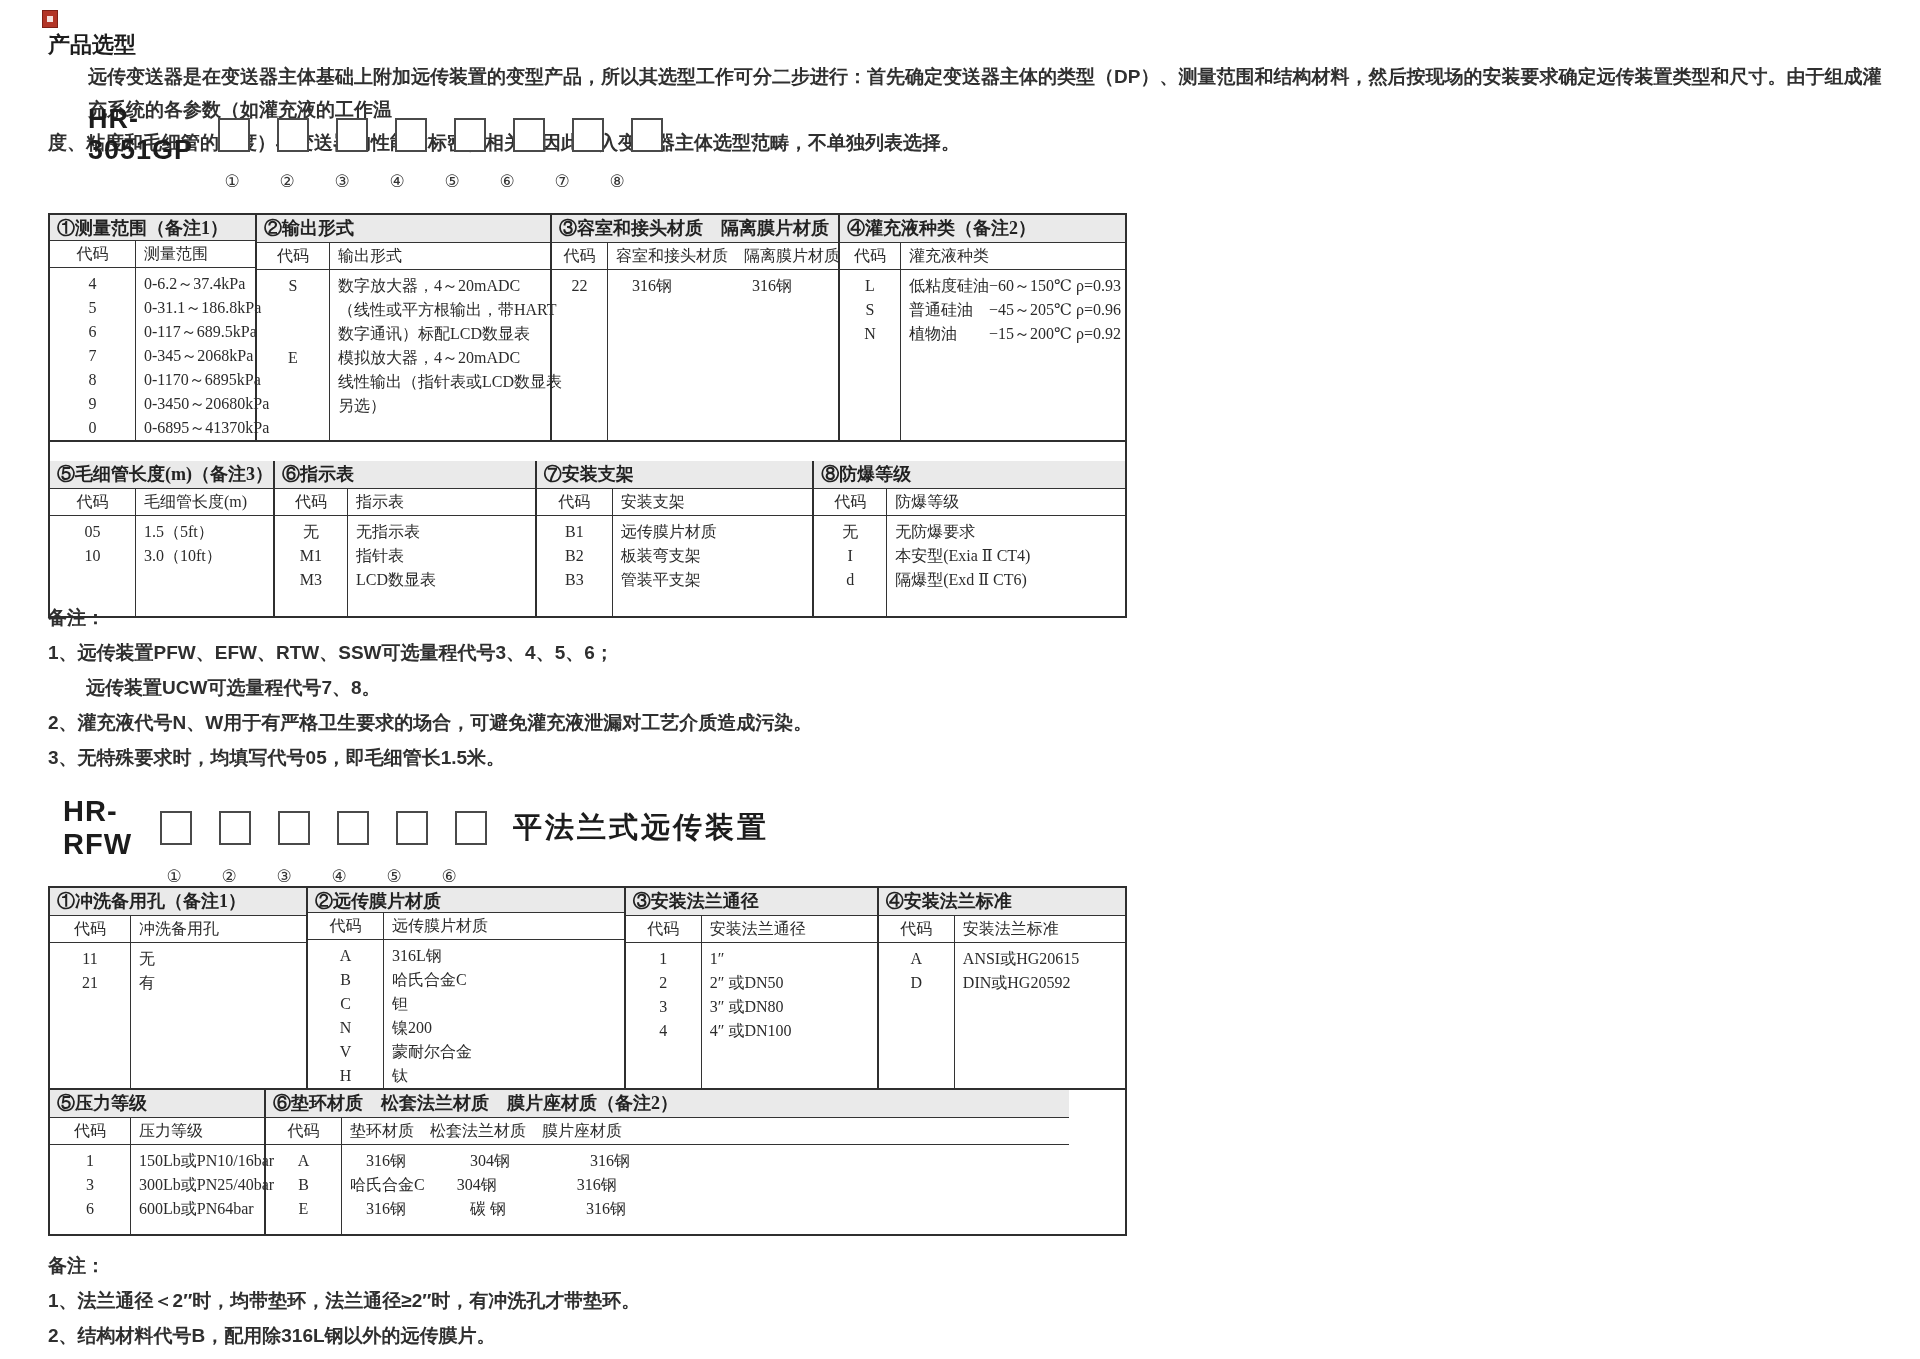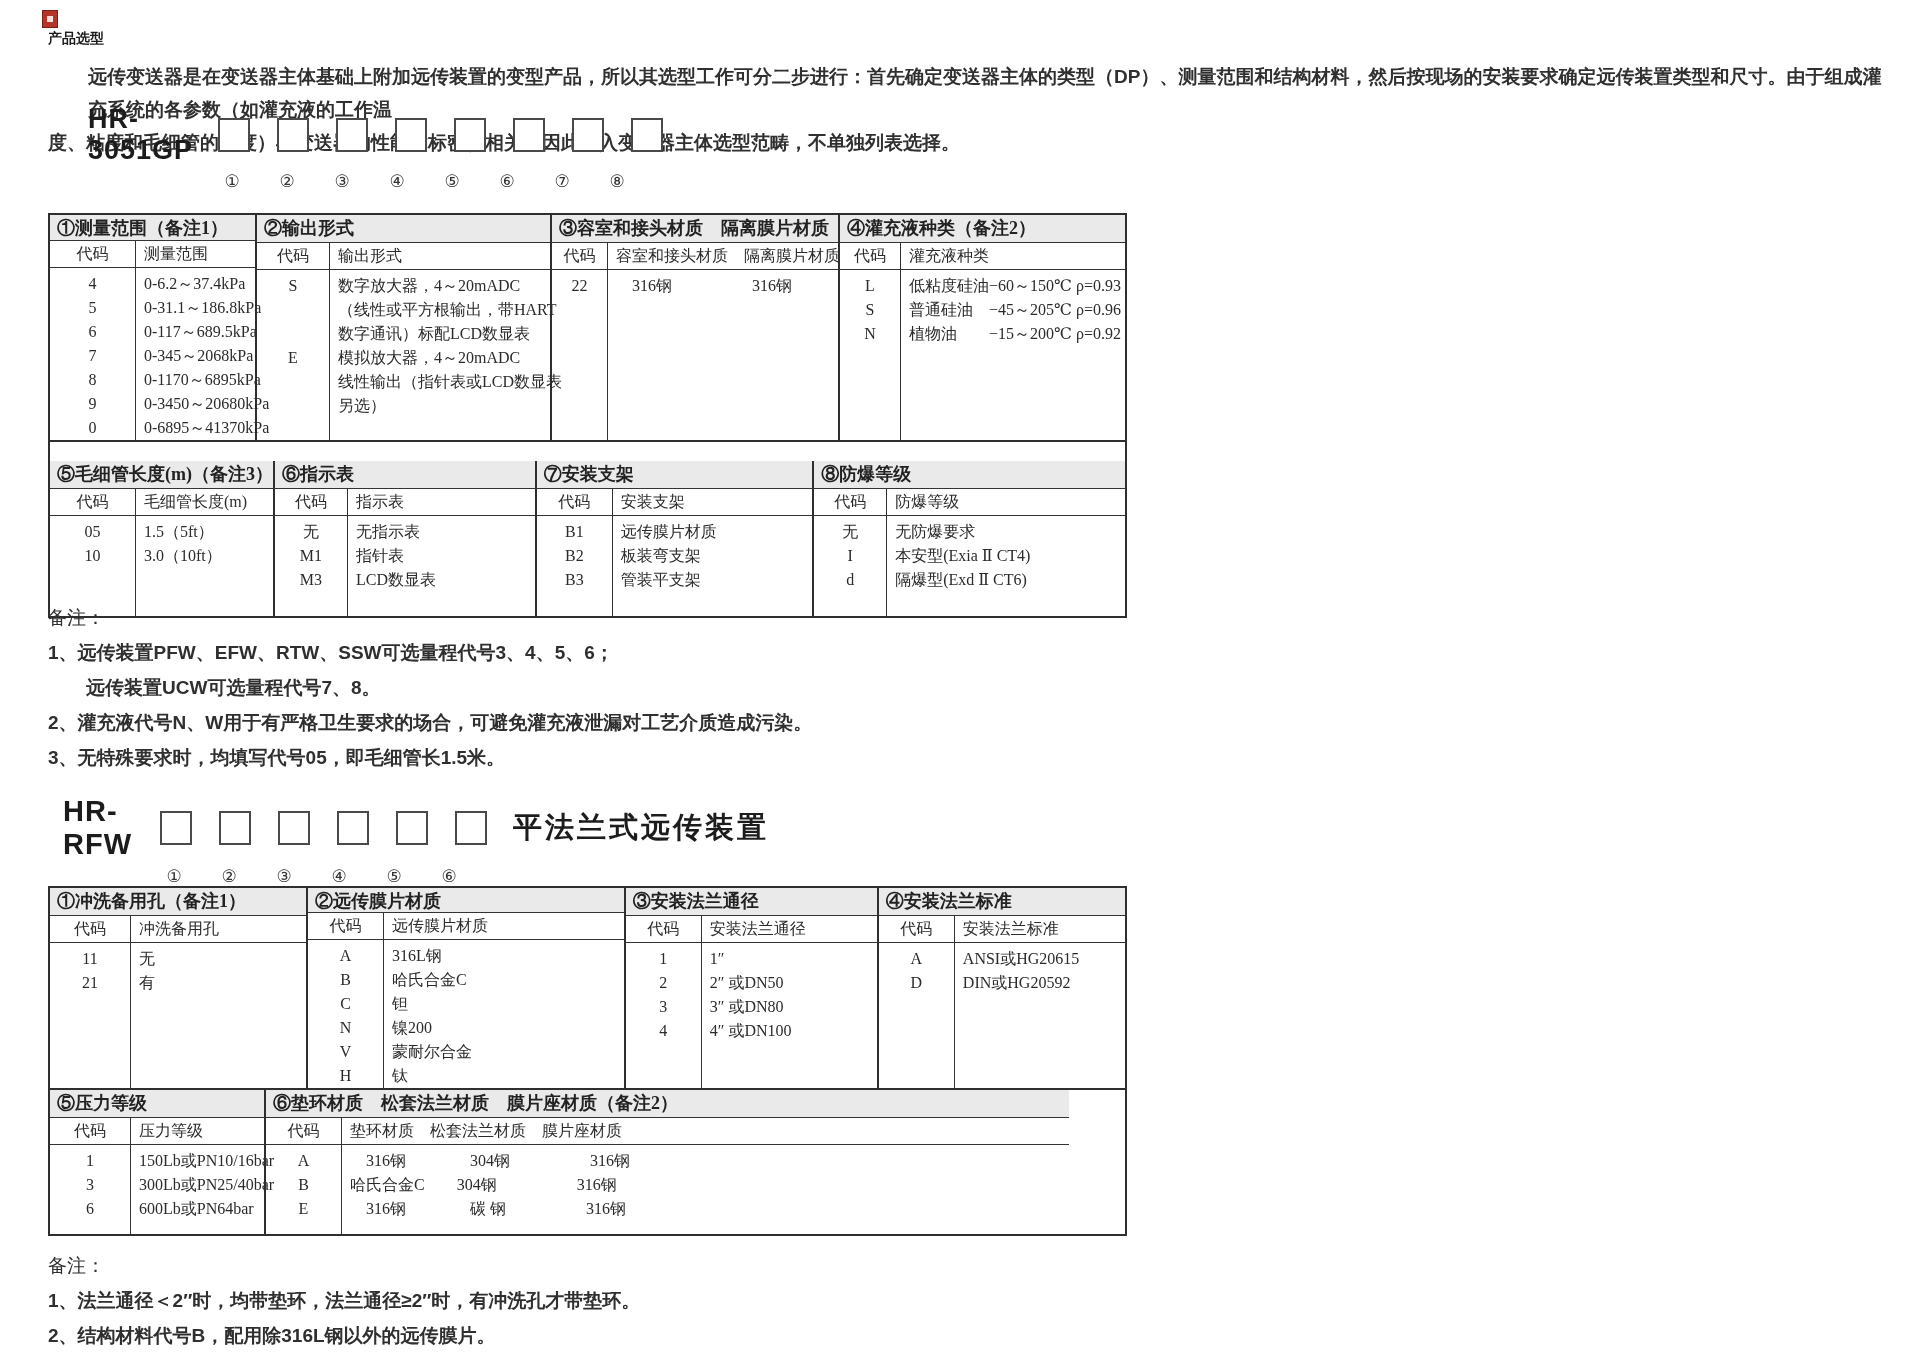--- a/index.html
+++ b/index.html
@@ -4,21 +4,21 @@
 <style>
   html,body{margin:0;padding:0;background:#f4f4f4;}
   .page{position:relative;width:1920px;height:1359px;background:#ffffff;
         font-family:"Liberation Serif","DejaVu Serif",serif;color:#2b2b2b;overflow:hidden;}
 
   
   .red-icon{position:absolute;left:42px;top:10px;width:14px;height:16px;background:#b23527;border:1px solid #7e1f16;}
   .red-icon::after{content:"";position:absolute;left:4px;top:5px;width:6px;height:6px;background:rgba(255,255,255,.85);}
 
   .page-title{position:absolute;left:48px;top:30px;font-family:"Liberation Sans","DejaVu Sans",sans-serif;
-              font-size:14px;font-weight:700;color:#1d1d1d;}
+              font-size:22px;font-weight:700;color:#1d1d1d;}
 
   .intro{position:absolute;left:48px;top:60px;width:1840px;
          font-family:"Liberation Sans","DejaVu Sans",sans-serif;font-size:19px;font-weight:600;
          color:#303030;line-height:33px;}
   .intro .l1{padding-left:40px;}
 
   
   .model-block{position:absolute;font-family:"Liberation Sans","DejaVu Sans",sans-serif;}
   #model1{left:88px;top:104px;}
   #model2{left:63px;top:795px;}
@@ -54,21 +54,21 @@
   .sec-body{flex:1;padding-top:4px;font-size:16px;}
   .trow{display:flex;line-height:24px;white-space:nowrap;}
   .ccell{width:var(--cw,80px);text-align:center;flex:none;}
   .vcell{padding-left:9px;}
 
   
   .notes{position:absolute;left:48px;font-family:"Liberation Sans","DejaVu Sans",sans-serif;
          font-size:19px;font-weight:600;color:#2f2f2f;line-height:35px;}
   #notes1{top:600px;}
   #notes2{top:1248px;}
-  .notes-label{font-weight:400;}
+  .notes-label{font-weight:700;}
   .note-line.indent{padding-left:38px;}
 </style>
 </head>
 <body>
 
 <div class="page">
 
   <div class="red-icon"></div>
 
   <div class="page-title">产品选型</div>

